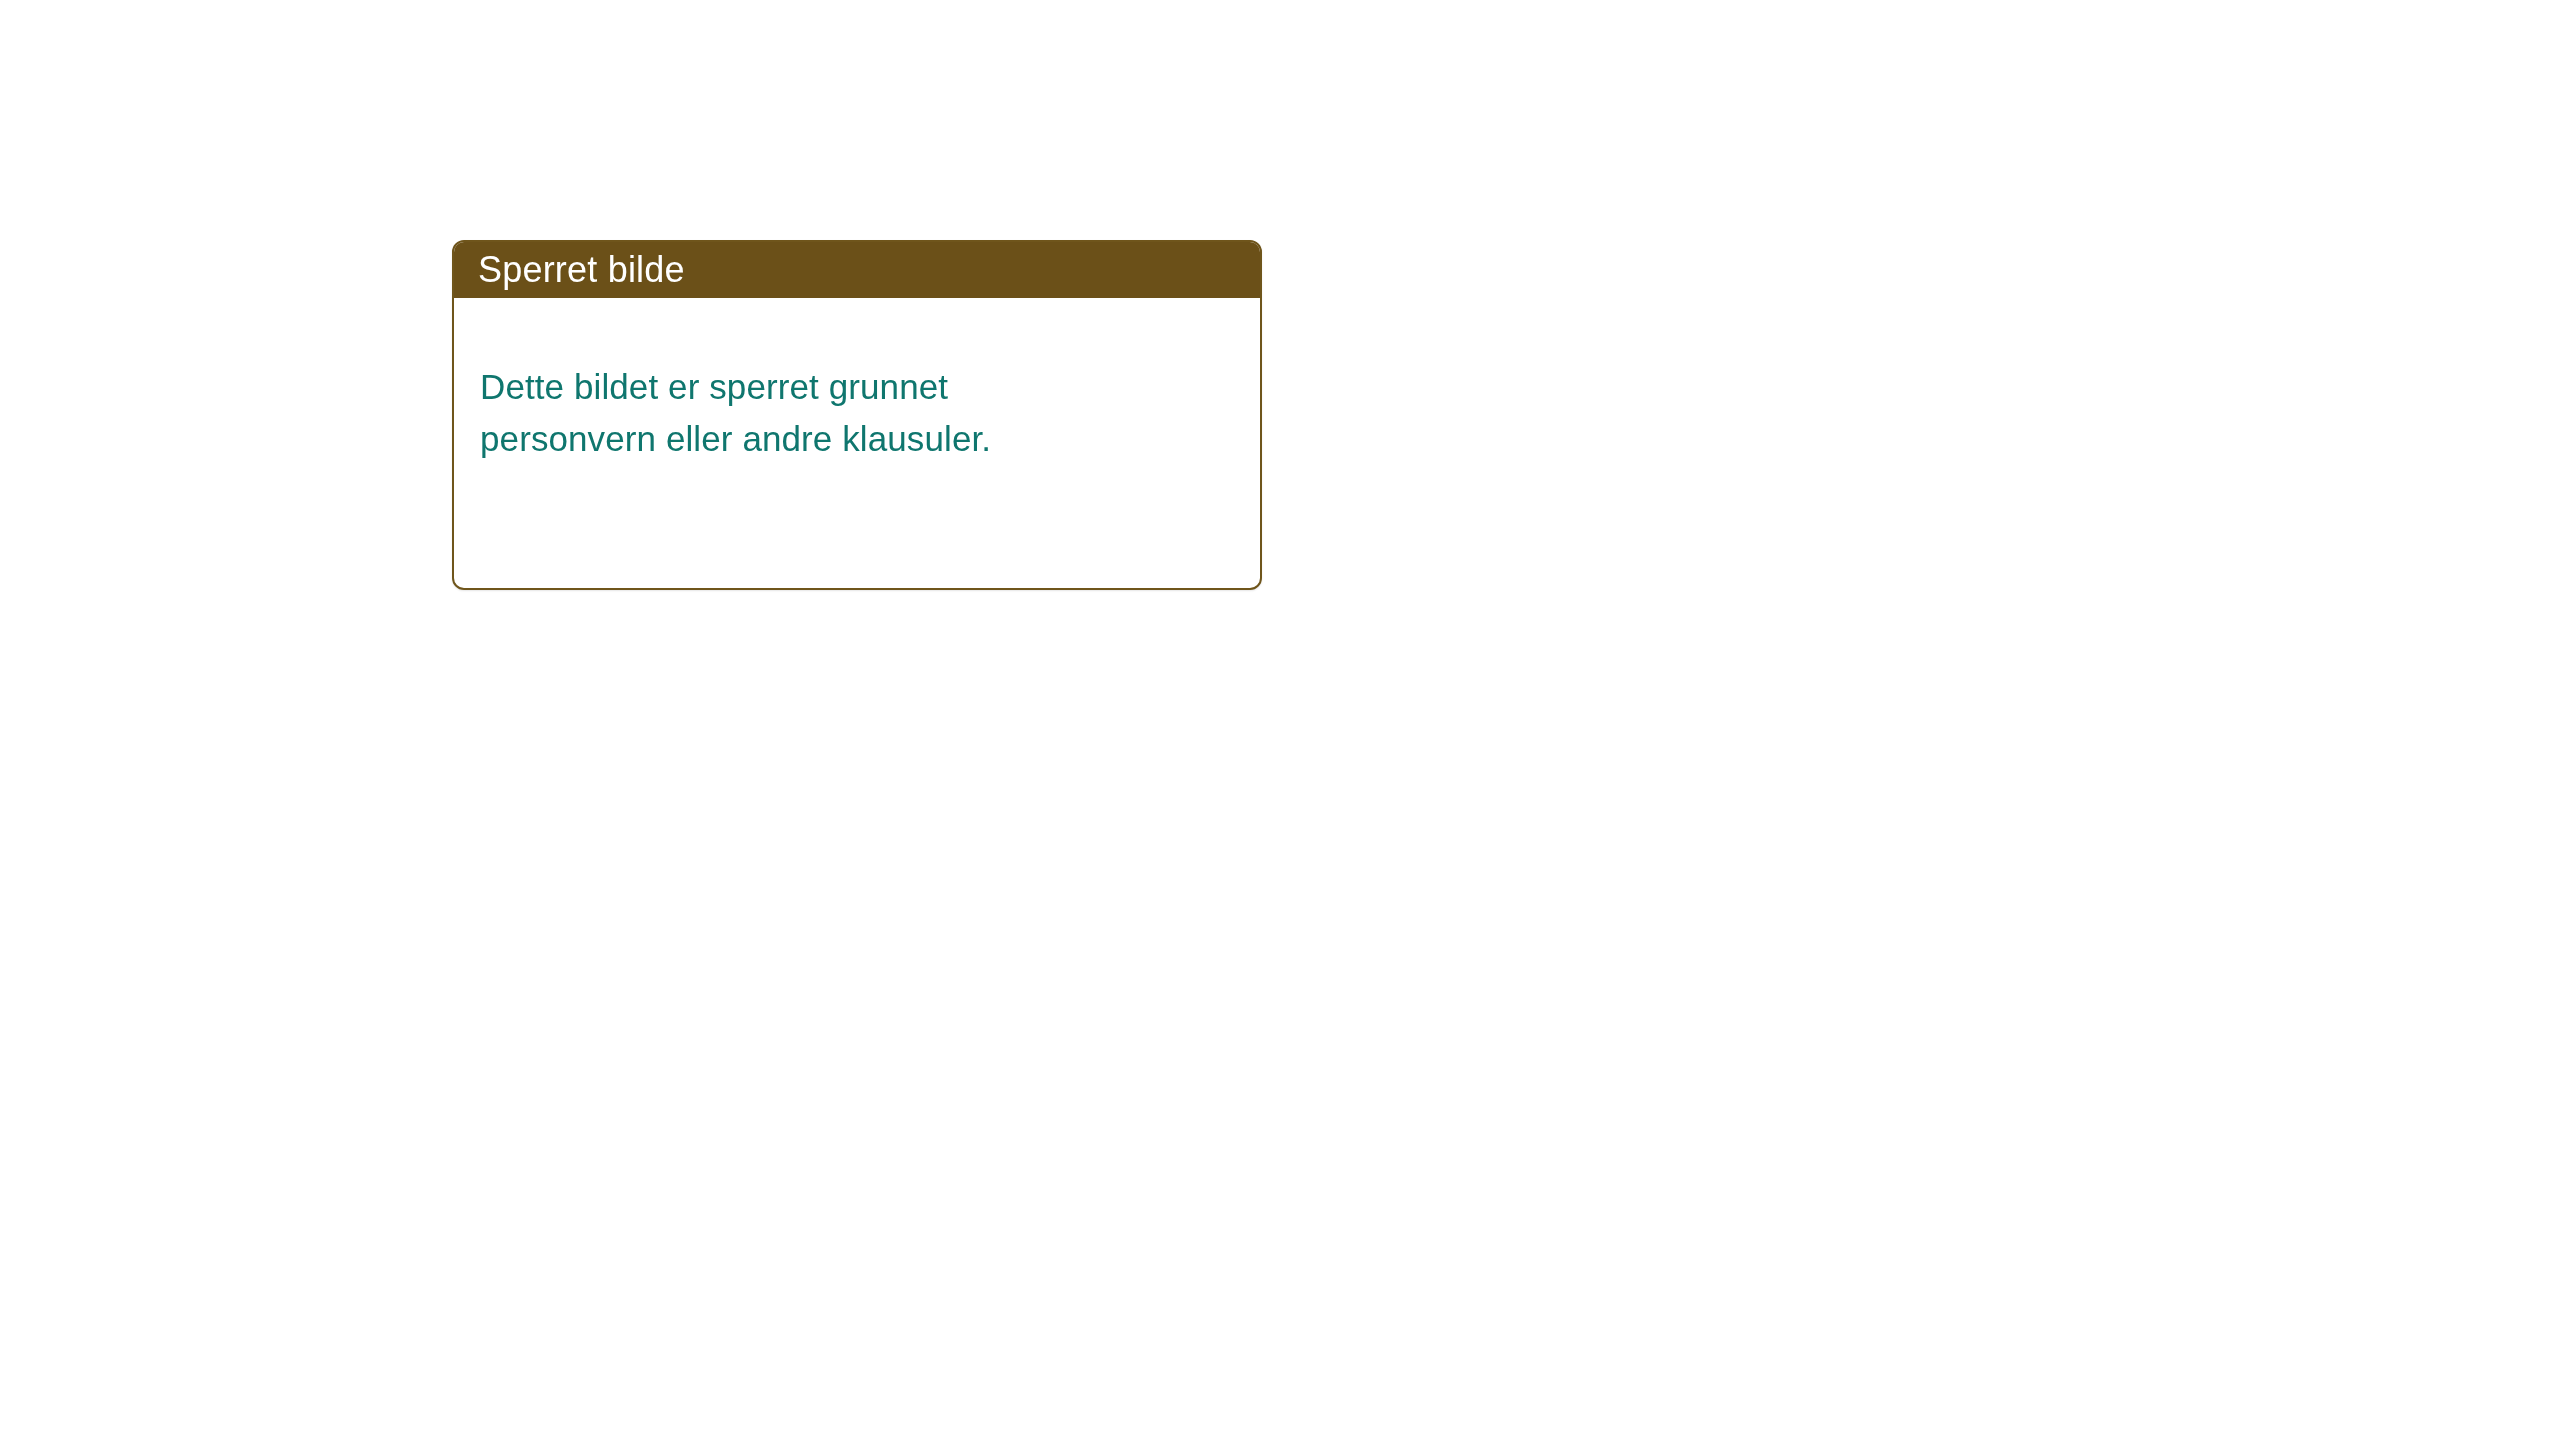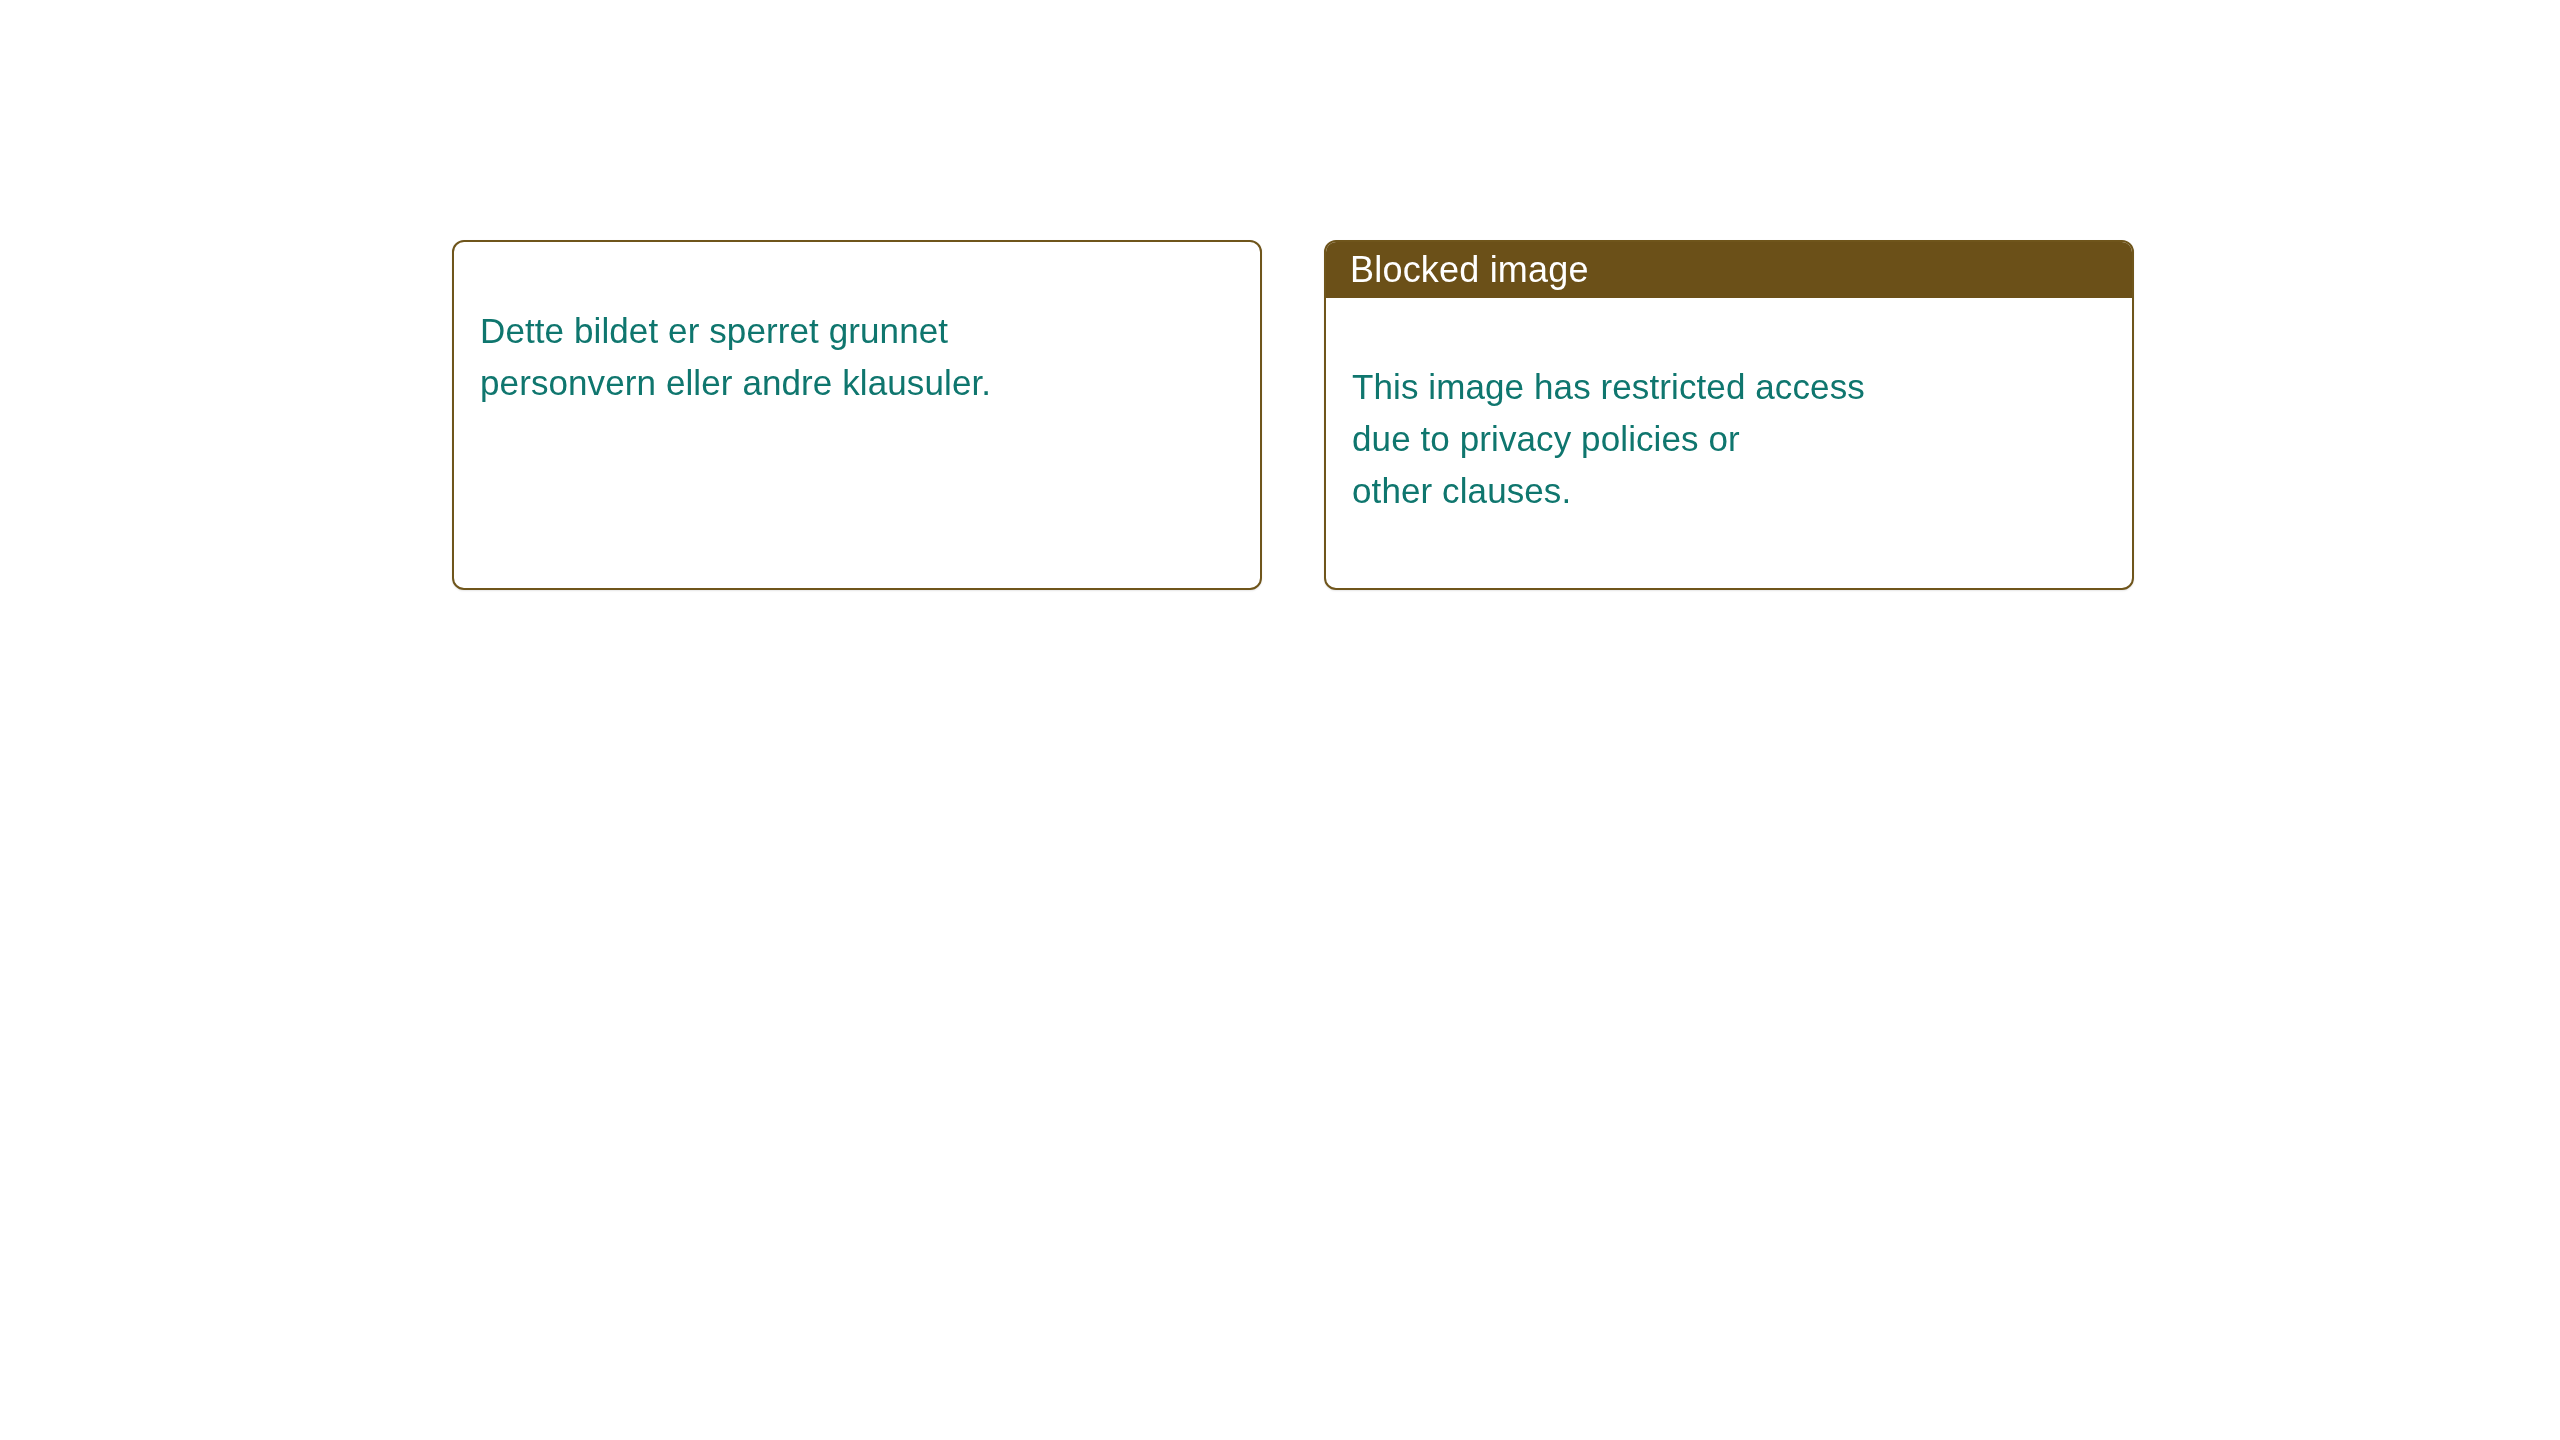--- a/index.html
+++ b/index.html
@@ -82,32 +82,25 @@
   }
 </style>
 </head>
 <body>
 
 <div class="page">
 
   <div class="cards-area">
 
     <div class="notice-card card-no">
+      <div class="card-header">
+        <span class="card-header-title">Sperret bilde</span>
+      </div>
       <div class="card-body">
         <p class="card-body-text">Dette bildet er sperret grunnet
 personvern eller andre klausuler.</p>
       </div>
     </div>
 
-    <div class="notice-card card-en">
-      <div class="card-header">
-        <span class="card-header-title">Blocked image</span>
-      </div>
-      <div class="card-body">
-        <p class="card-body-text">This image has restricted access
-due to privacy policies or
-other clauses.</p>
-      </div>
-    </div>
 
   </div>
 
 </div>
 
 </body></html>

